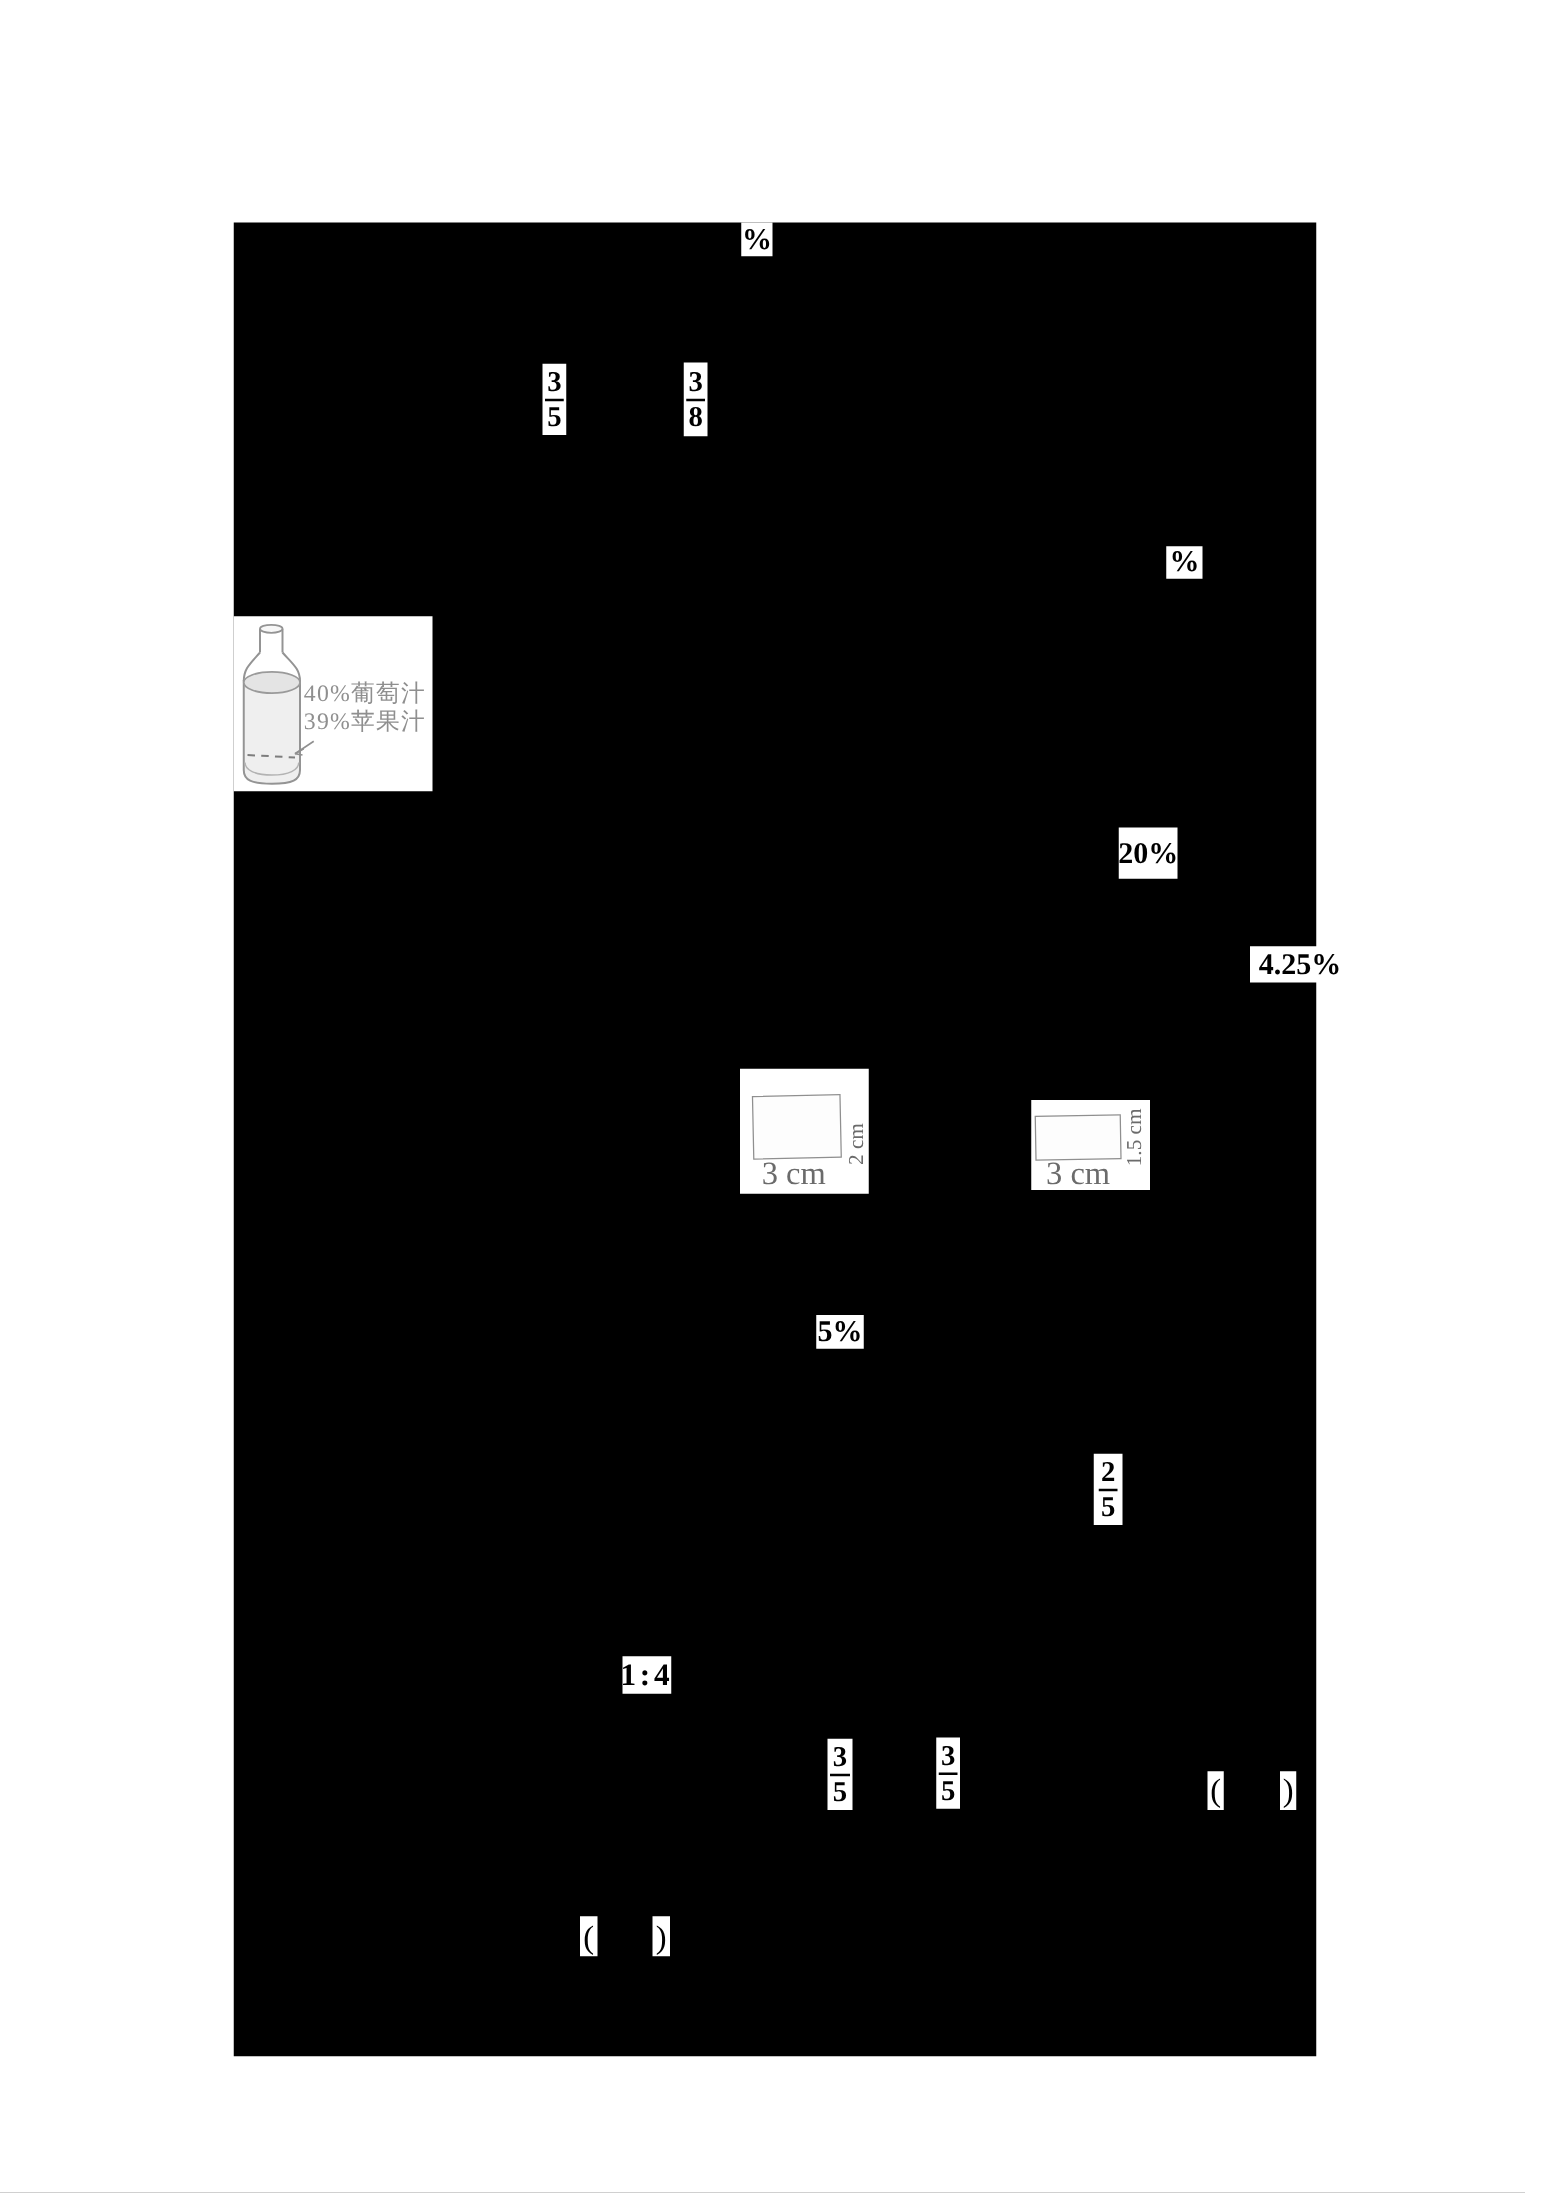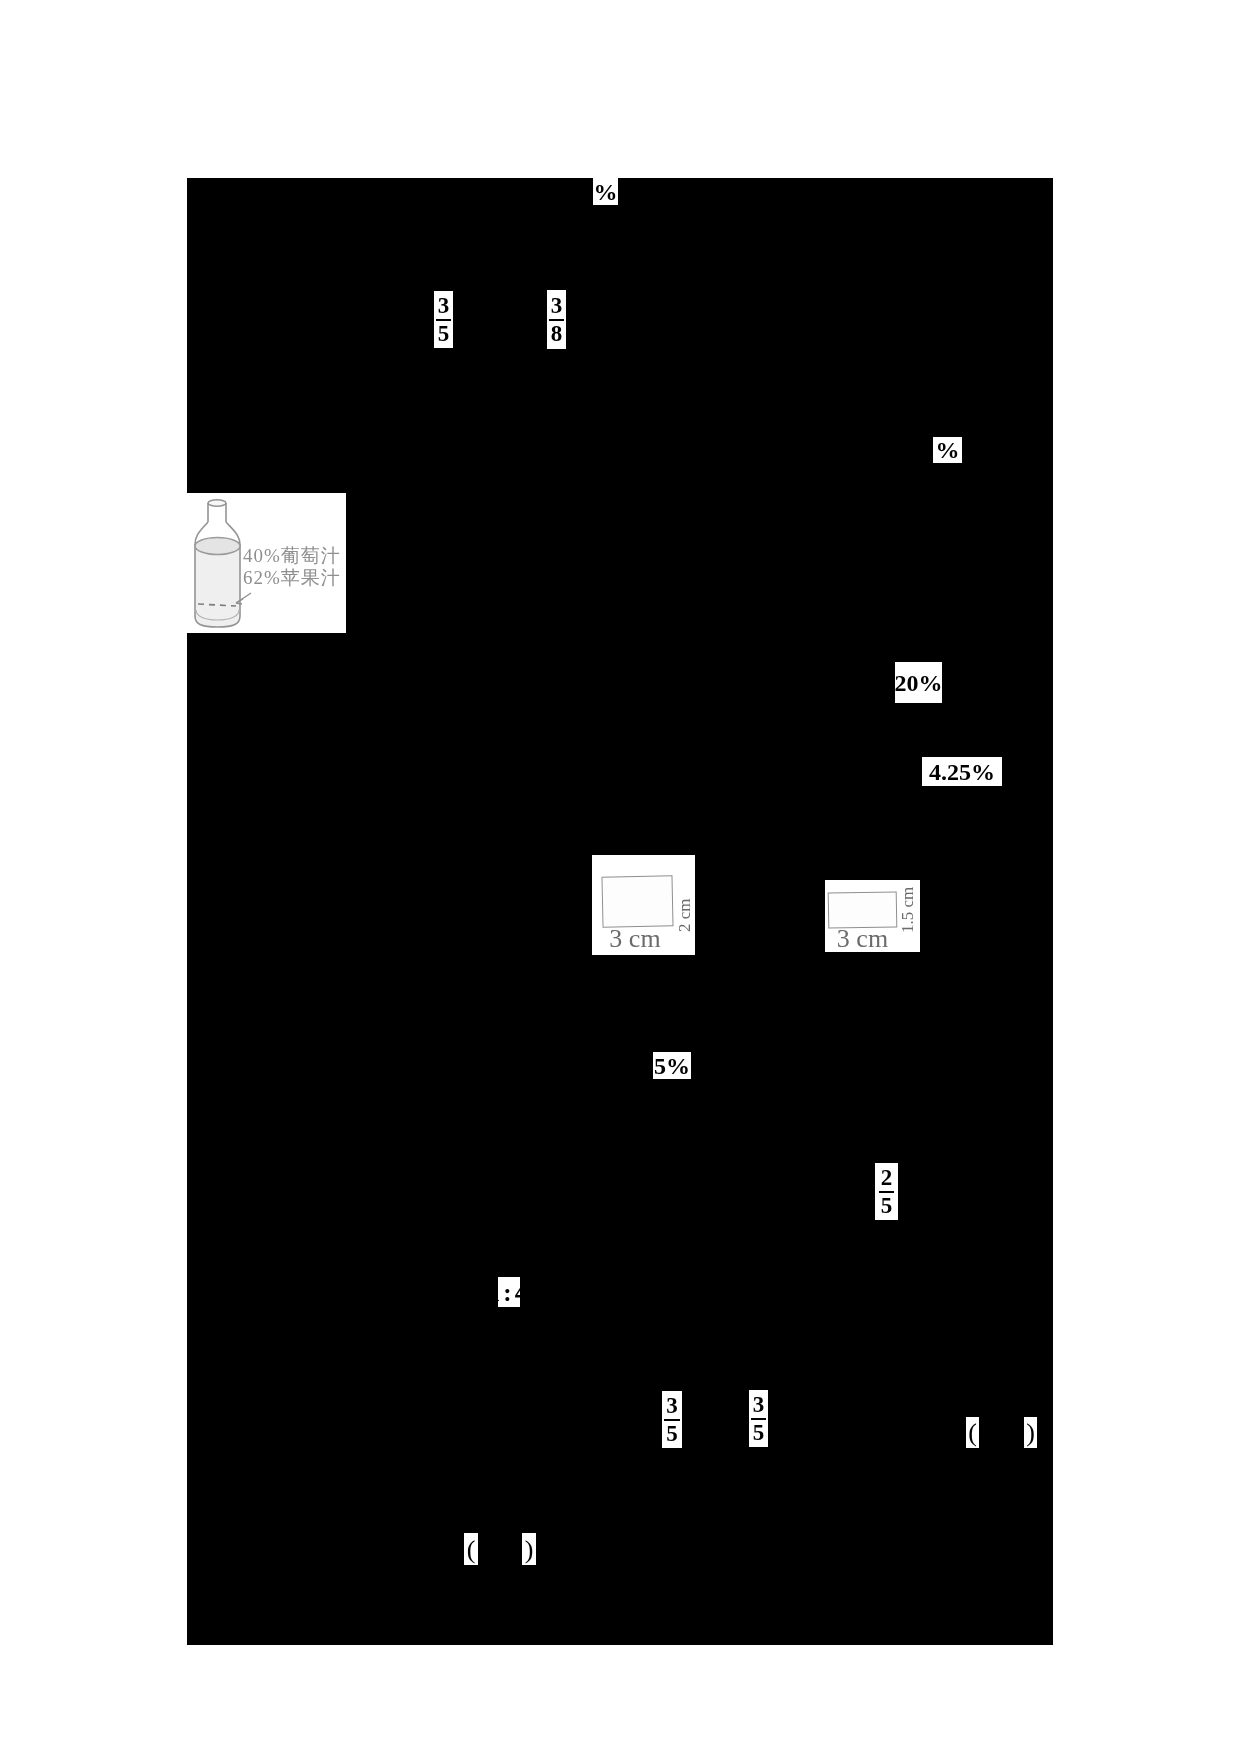--- a/index.html
+++ b/index.html
@@ -99,29 +99,29 @@
 
       <path d="M9 117 C9 123 17 127 30.5 127 C44 127 52 123 52 117" fill="none" stroke="#b3b3b3" stroke-width="1.2"></path>
 
       <path d="M11 111 L49 113" fill="none" stroke="#7d7d7d" stroke-width="1.6" stroke-dasharray="6 5"></path>
 
       <path d="M64 100 L49 110" fill="none" stroke="#8f8f8f" stroke-width="1.3"></path>
       <path d="M49 110 L56 106 M49 110 L55 111" fill="none" stroke="#8f8f8f" stroke-width="1.3"></path>
     </svg>
     <div class="bottle-labels">
       <div>40%葡萄汁</div>
-      <div>62%苹果汁</div>
+      <div>39%苹果汁</div>
     </div>
   </div>
 
   <div class="patch" style="left:895px;top:662px;width:47px;height:41px">
     <span class="txt">20%</span>
   </div>
 
-  <div class="patch" style="left:922px;top:757px;width:80px;height:29px">
+  <div class="patch" style="left:1000px;top:757px;width:80px;height:29px">
     <span class="txt">4.25%</span>
   </div>
 
   <div class="patch fig" style="left:592px;top:855px;width:103px;height:100px">
     <div class="fig-rect" style="left:10px;top:21px;width:69px;height:49px;transform:rotate(-1.2deg)"></div>
     <div class="fig-bottom-label" style="left:0;top:74px;width:86px">3 cm</div>
     <div class="fig-side-label" style="left:84px;top:77px">2 cm</div>
   </div>
 
   <div class="patch fig" style="left:825px;top:880px;width:95px;height:72px">
@@ -132,21 +132,21 @@
 
   <div class="patch" style="left:653px;top:1052px;width:38px;height:27px">
     <span class="txt">5%</span>
   </div>
 
   <div class="patch fraction" style="left:875px;top:1163px;width:23px;height:57px">
     <span class="num">2</span>
     <span class="den">5</span>
   </div>
 
-  <div class="patch" style="left:498px;top:1277px;width:22px;height:30px">
+  <div class="patch" style="left:498px;top:1325px;width:39px;height:30px">
     <span class="txt ratio-txt">1:4</span>
   </div>
 
   <div class="patch fraction" style="left:662px;top:1391px;width:20px;height:57px">
     <span class="num">3</span>
     <span class="den">5</span>
   </div>
 
   <div class="patch fraction" style="left:749px;top:1390px;width:19px;height:57px">
     <span class="num">3</span>

